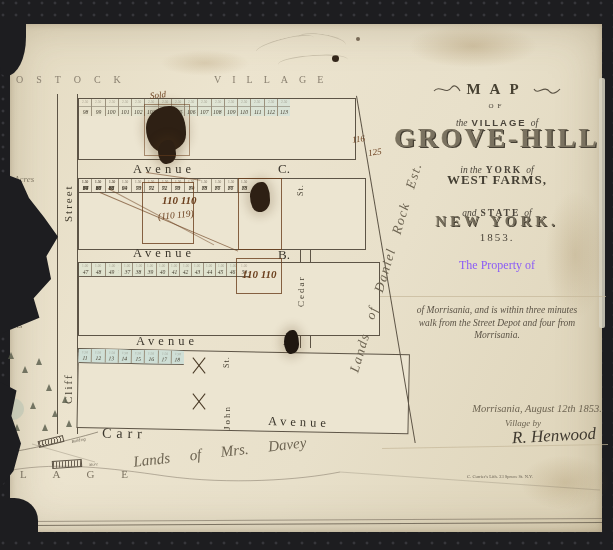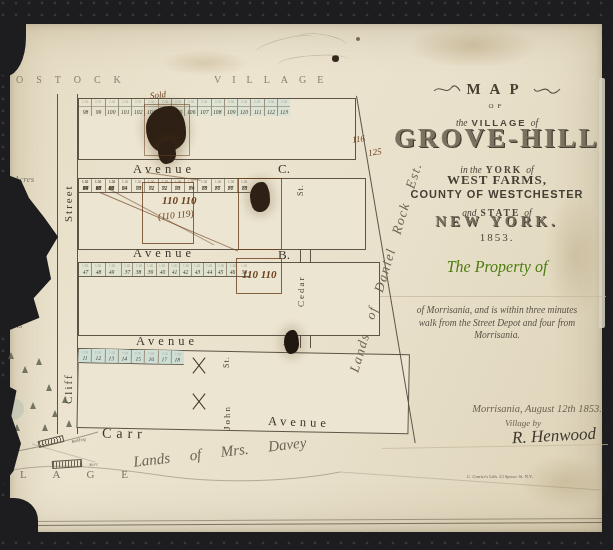--- a/index.html
+++ b/index.html
@@ -79,21 +79,21 @@
   .of-word{font-size:7px;letter-spacing:4px;}
   .mix-it{font-style:italic;font-size:9.5px;}
   .mix-caps{font-family:"Liberation Sans",sans-serif;font-weight:bold;font-size:9.5px;letter-spacing:2px;}
   .grove{font-size:27px;font-weight:bold;letter-spacing:3px;color:#7a7260;
          text-shadow:1.3px 1.3px 0 #453f33,-0.5px -0.5px 0 #aba188;}
   .westfarms{font-size:13px;font-weight:bold;letter-spacing:1px;color:#443f33;}
   .county{font-family:"Liberation Sans",sans-serif;font-weight:bold;font-size:11px;letter-spacing:1px;color:#443f33;}
   .newyork{font-size:15px;font-weight:bold;letter-spacing:4px;color:#756d5b;
          text-shadow:1px 1px 0 #453f33;}
   .year{font-size:11px;letter-spacing:2px;}
-  .prop{font-style:italic;font-size:16px;color:#4d7c0f;}
+  .prop{font-size:12px;color:#8b5cf6;}
   .owner{font-size:14px;font-weight:bold;letter-spacing:4px;color:#4c463a;font-style:italic;}
   .note{font-style:italic;font-size:9.5px;line-height:12.5px;color:#5b5346;white-space:normal;}
   .tiny{font-size:7px;transform:scale(.65);transform-origin:center top;color:#6a6254;white-space:nowrap;}
 
   .scale-label{font-size:8px;letter-spacing:1.5px;color:#4e463a;}
   .scale-bar{border-top:1.1px solid #4e463a;}
   .tick{width:0;border-left:1px solid #4e463a;}
   .ticknum{font-size:7px;transform:scale(.6);color:#4e463a;opacity:.65;}
   .flourish{stroke:#5a5244;fill:none;stroke-width:1.1;}
   .dbl-rule{height:0;border-top:1px solid #6b6152;transform-origin:left center;}
@@ -714,21 +714,20 @@
     <span class="mix-caps" style="position:static;">VILLAGE</span>
     <span class="mix-it" style="position:static;">of</span>
   </div>
   <div class="tb grove" style="top:123px;">GROVE-HILL</div>
   <div class="tb" style="top:159px;">
     <span class="mix-it" style="position:static;">in the</span>
     <span class="mix-caps" style="position:static;font-family:'Liberation Serif',serif;">YORK</span>
     <span class="mix-it" style="position:static;">of</span>
   </div>
   <div class="tb westfarms" style="top:172px;">WEST FARMS,</div>
-  <div class="tb county" style="top:188px;">COUNTY OF WESTCHESTER</div>
   <div class="tb" style="top:202px;">
     <span class="mix-it" style="position:static;">and</span>
     <span class="mix-caps" style="position:static;font-family:'Liberation Serif',serif;">STATE</span>
     <span class="mix-it" style="position:static;">of</span>
   </div>
   <div class="tb newyork" style="top:213px;">NEW YORK.</div>
   <div class="tb year" style="top:231px;">1853.</div>
 
   <div class="tb prop" style="top:258px;">The Property of</div>
 

